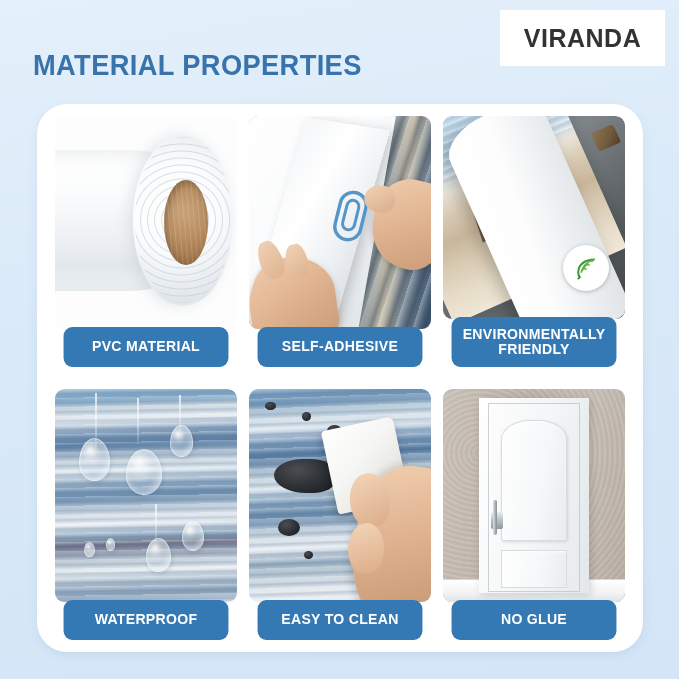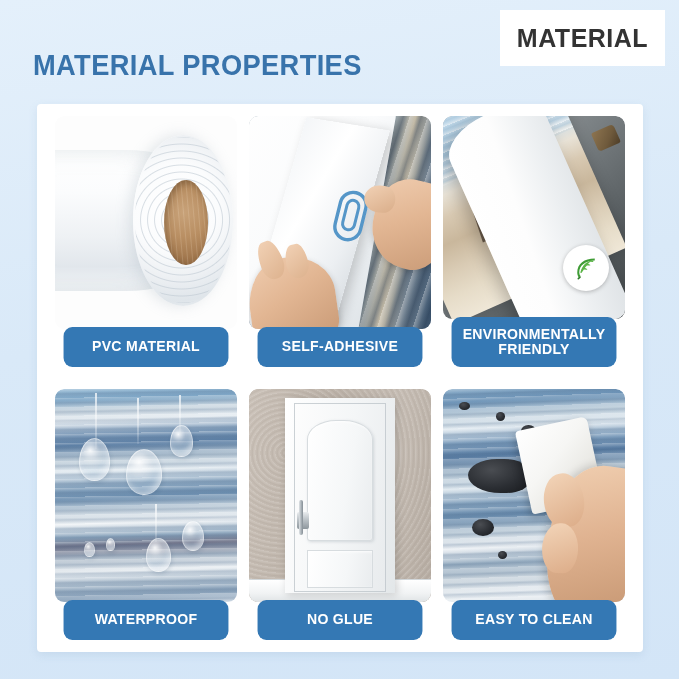--- a/index.html
+++ b/index.html
@@ -42,21 +42,21 @@
     transform-origin: left center;
     white-space: nowrap;
   }
 
   
   .panel {
     position: absolute;
     left: 37px; top: 104px;
     width: 606px; height: 548px;
     background: #ffffff;
-    border-radius: 4px;
+    border-radius: 30px;
     box-shadow: 0 3px 9px rgba(120,155,185,0.16);
     padding: 12px 18px;
   }
 
   .grid {
     display: grid;
     grid-template-columns: repeat(3, 1fr);
     grid-template-rows: repeat(2, 1fr);
     gap: 22px 12px;
     width: 100%; height: 100%;
@@ -445,21 +445,21 @@
     left: 0; right: 0; bottom: 0;
     height: 11%;
     background: linear-gradient(180deg,#ffffff 0%,#f1f3f4 60%,#dfe3e5 100%);
     border-top: 1px solid #d2d7da;
   }
 </style>
 </head>
 <body>
 
 <div class="logo-box">
-  <span class="logo-text">MATERIAL</span>
+  <span class="logo-text">VIRANDA</span>
 </div>
 
 <div class="page-title">MATERIAL PROPERTIES</div>
 
 <div class="panel">
   <div class="grid">
 
     <div class="card">
       <div class="card-media media-roll">
         <div class="roll-wrap">
@@ -516,42 +516,42 @@
         <div class="drop" style="left:63%; top:17%; width:13%; height:15%;"></div>
         <div class="drop" style="left:50%; top:70%; width:14%; height:16%;"></div>
         <div class="drop" style="left:70%; top:62%; width:12%; height:14%;"></div>
         <div class="drop" style="left:16%; top:72%; width:6%; height:7%;"></div>
         <div class="drop" style="left:28%; top:70%; width:5%; height:6%;"></div>
       </div>
       <div class="card-label">WATERPROOF</div>
     </div>
 
     <div class="card">
+      <div class="card-media media-clean">
+        <div class="smudge" style="left:14%; top:33%; width:34%; height:16%; border-radius:50% 44% 40% 56%;"></div>
+        <div class="smudge" style="left:16%; top:61%; width:12%; height:8%;"></div>
+        <div class="smudge" style="left:30%; top:76%; width:5%; height:4%;"></div>
+        <div class="smudge" style="left:43%; top:17%; width:8%; height:6%;"></div>
+        <div class="smudge" style="left:29%; top:11%; width:5%; height:4%;"></div>
+        <div class="smudge" style="left:9%; top:6%; width:6%; height:4%;"></div>
+        <div class="cloth"></div>
+        <div class="hand-c"></div>
+      </div>
+      <div class="card-label">EASY TO CLEAN</div>
+    </div>
+
+    <div class="card">
       <div class="card-media media-door">
         <div class="door-wall"></div>
         <div class="baseboard"></div>
         <div class="door-frame">
           <div class="door-leaf">
             <div class="door-panel-top"></div>
             <div class="door-panel-bot"></div>
             <div class="door-handle"></div>
           </div>
         </div>
       </div>
       <div class="card-label">NO GLUE</div>
     </div>
 
-    <div class="card">
-      <div class="card-media media-clean">
-        <div class="smudge" style="left:14%; top:33%; width:34%; height:16%; border-radius:50% 44% 40% 56%;"></div>
-        <div class="smudge" style="left:16%; top:61%; width:12%; height:8%;"></div>
-        <div class="smudge" style="left:30%; top:76%; width:5%; height:4%;"></div>
-        <div class="smudge" style="left:43%; top:17%; width:8%; height:6%;"></div>
-        <div class="smudge" style="left:29%; top:11%; width:5%; height:4%;"></div>
-        <div class="smudge" style="left:9%; top:6%; width:6%; height:4%;"></div>
-        <div class="cloth"></div>
-        <div class="hand-c"></div>
-      </div>
-      <div class="card-label">EASY TO CLEAN</div>
-    </div>
-
   </div>
 </div>
 
 </body></html>

